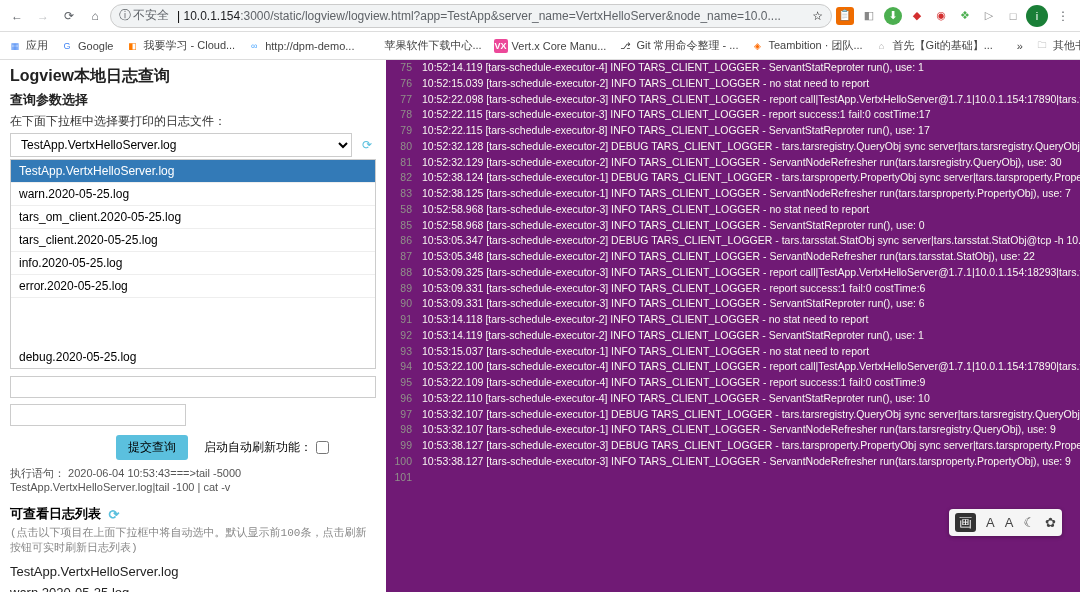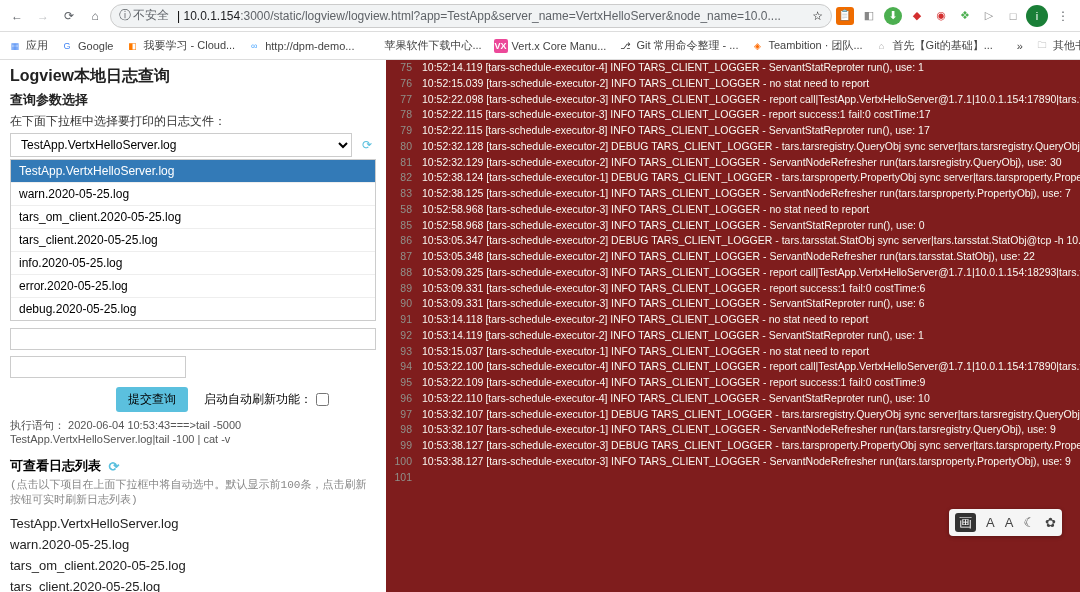--- a/index.html
+++ b/index.html
@@ -15,33 +15,33 @@
     .ext-icon { width: 18px; height: 18px; border-radius: 3px; display: flex; align-items: center; justify-content: center; font-size: 11px; }
     .avatar { width: 22px; height: 22px; border-radius: 50%; background: #1a7f37; color: #fff; display: flex; align-items: center; justify-content: center; font-size: 11px; }
 
     .bookmarks { height: 28px; display: flex; align-items: center; padding: 0 8px; gap: 12px; border-bottom: 1px solid #ddd; background: #fff; font-size: 11px; }
     .bm { display: flex; align-items: center; gap: 4px; color: #444; cursor: pointer; white-space: nowrap; }
     .bm-icon { width: 14px; height: 14px; display: flex; align-items: center; justify-content: center; border-radius: 2px; font-size: 9px; }
     .bm-spacer { flex: 1; }
 
     .content { display: flex; height: calc(100% - 60px); }
     .left-pane { width: 386px; padding: 6px 10px; overflow-y: auto; background: #fff; }
-    .right-pane { flex: 1; background: #7f1d1d; color: #f8f8f2; font-family: Consolas, monospace; font-size: 10.5px; overflow-y: auto; line-height: 1.5; position: relative; }
+    .right-pane { flex: 1; background: #701a75; color: #f8f8f2; font-family: Consolas, monospace; font-size: 10.5px; overflow-y: auto; line-height: 1.5; position: relative; }
 
     .title { font-size: 16px; font-weight: bold; margin-bottom: 4px; color: #222; }
     .section-title { font-weight: bold; font-size: 13px; margin: 4px 0; color: #222; }
     .sub-hint { font-size: 12px; color: #333; margin: 3px 0; }
 
     .file-select-row { display: flex; gap: 6px; align-items: center; margin-bottom: 2px; }
     .file-select { flex: 1; height: 24px; border: 1px solid #ccc; padding: 0 6px; font-size: 12px; background: #fff; }
     .refresh-icon { width: 18px; height: 18px; color: #5bc0de; cursor: pointer; display: flex; align-items: center; justify-content: center; }
 
     .file-dropdown { border: 1px solid #ccc; margin-bottom: 4px; }
     .file-item { padding: 4px 8px; border-bottom: 1px solid #eee; cursor: pointer; font-size: 12px; }
-    .file-item:last-child { border-bottom: none; }
+    .file-item:last-child { border-bottom: none; margin-top: 48px; }
     .file-item.selected { background: #337ab7; color: #fff; }
 
     .blank-input { height: 22px; border: 1px solid #ccc; width: 100%; margin: 3px 0; padding: 0 4px; }
 
     .action-row { display: flex; align-items: center; gap: 16px; margin: 6px 0; }
     .submit-btn { background: #5bc0de; color: #000000; border: none; padding: 4px 12px; cursor: pointer; font-size: 12px; border-radius: 3px; }
     .checkbox-row { display: flex; align-items: center; gap: 4px; font-size: 12px; }
 
     .exec-stmt { font-size: 11px; color: #555; margin: 4px 0 10px; }
 

